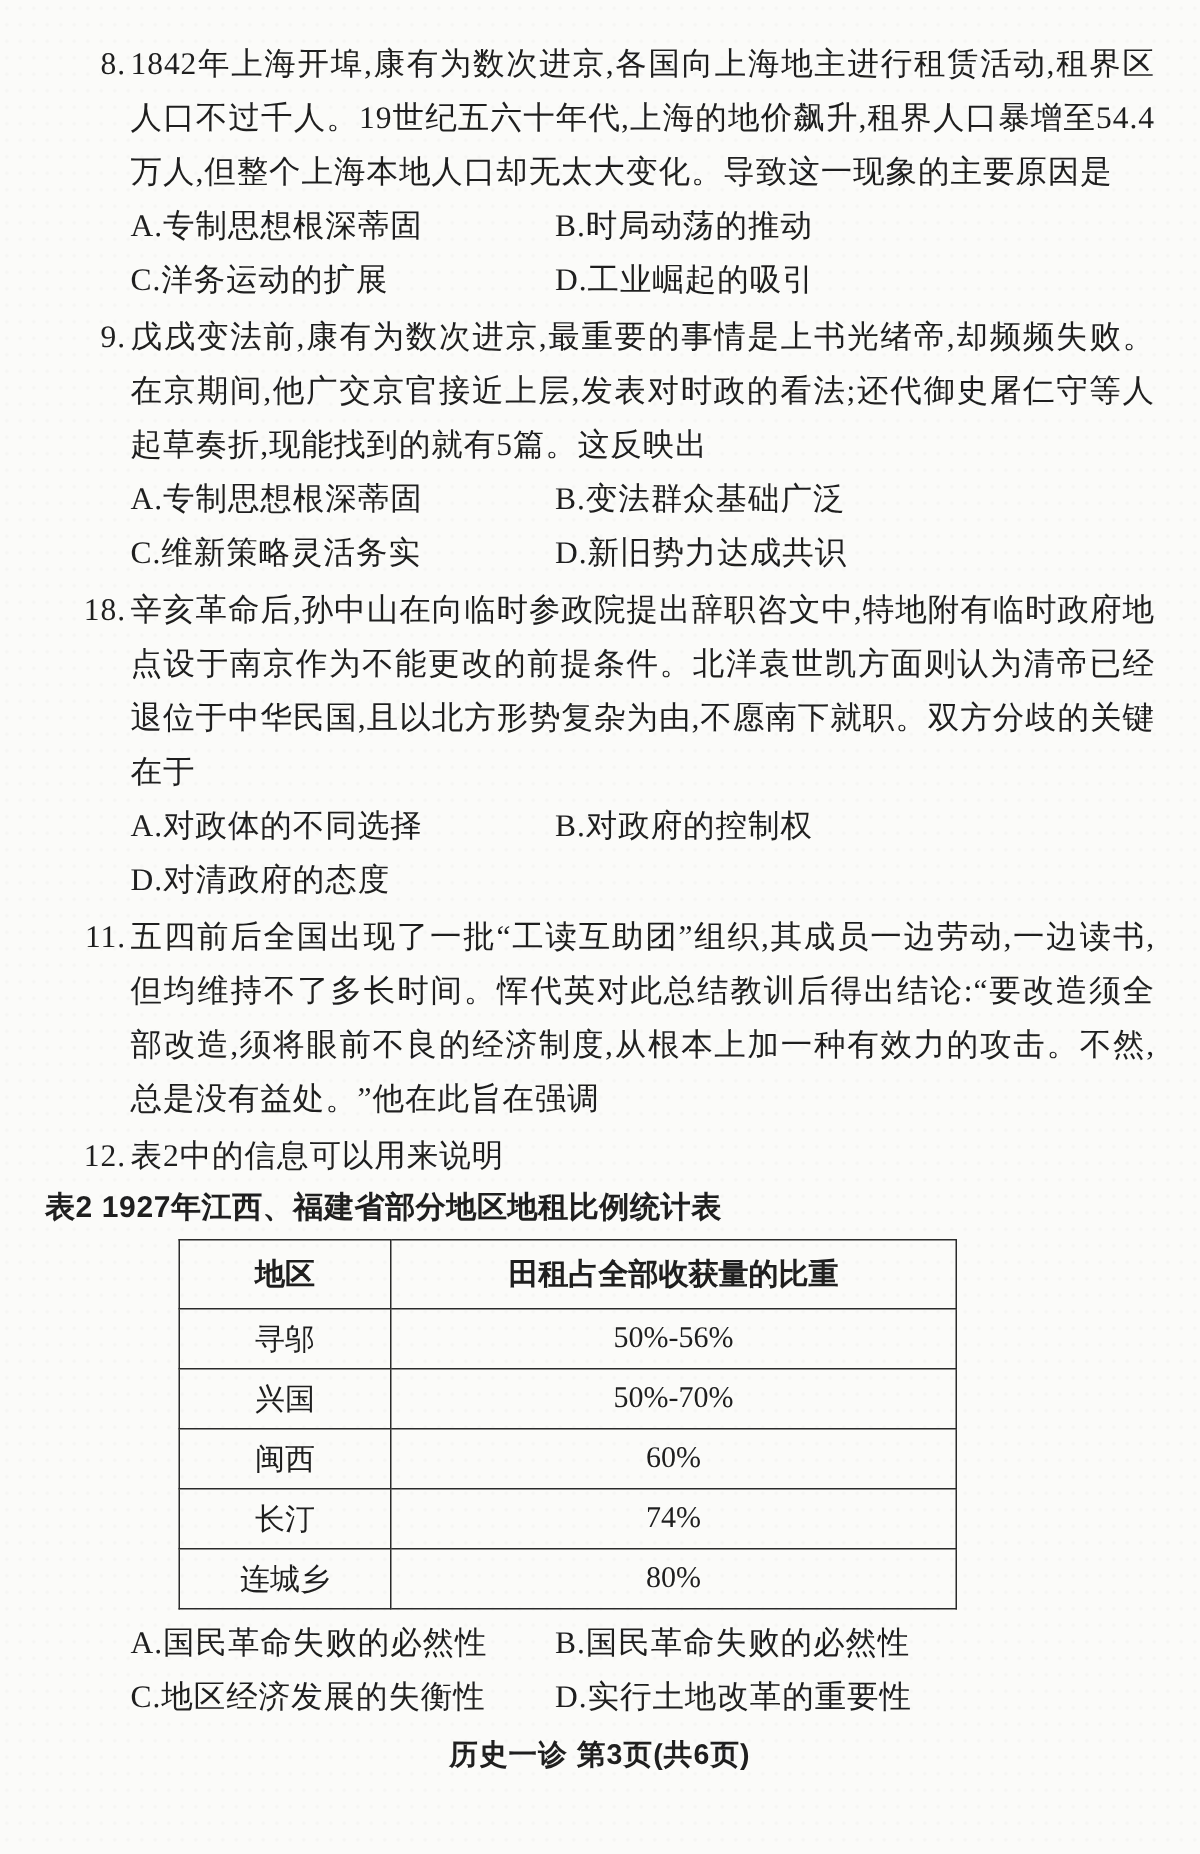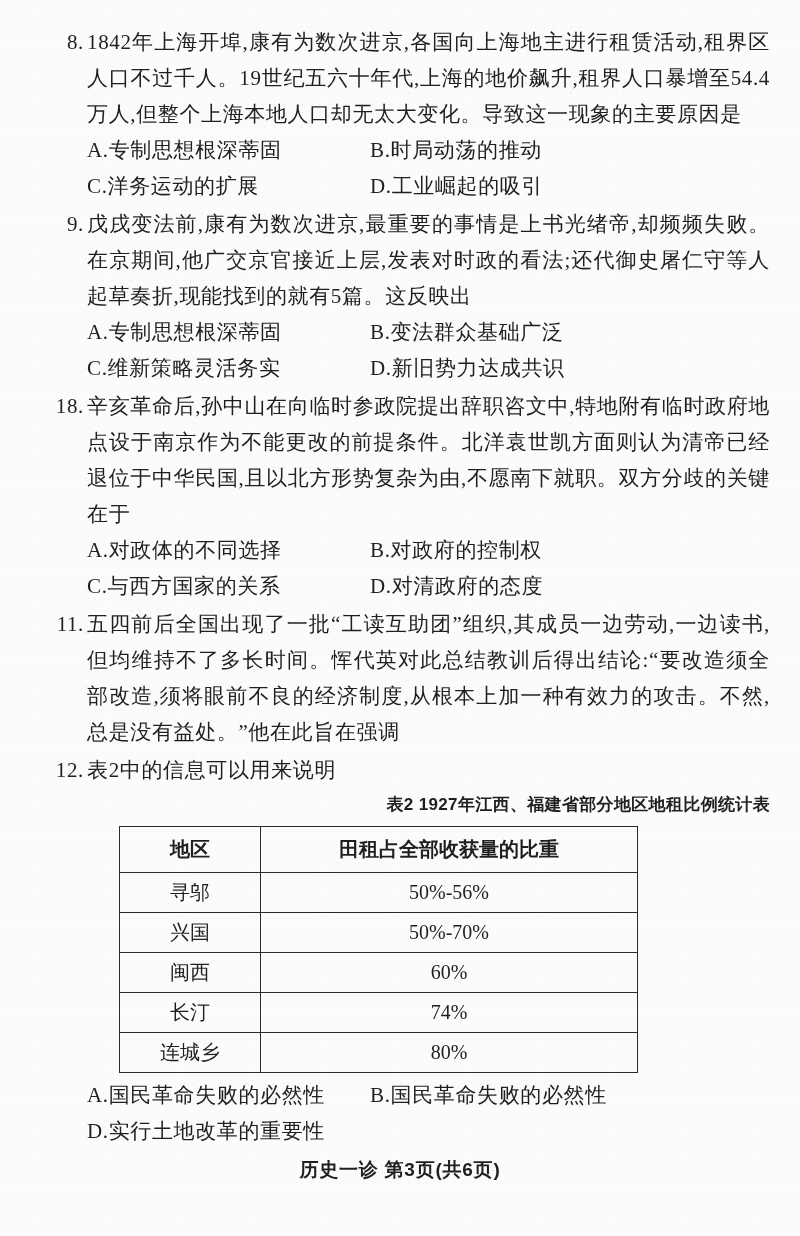--- a/index.html
+++ b/index.html
@@ -54,24 +54,24 @@
   .options-block {
     padding-left: 57px;
     font-size: 21px;
     letter-spacing: 0.03em;
     margin-bottom: 2px;
   }
   .table-wrap {
     margin: 2px 0 4px 0;
   }
   .table-title {
-    text-align: right;
+    text-align: left;
     font-family: "Liberation Sans", "DejaVu Sans", sans-serif;
     font-weight: bold;
-    font-size: 17px;
+    font-size: 20px;
     line-height: 30px;
     margin: 2px 0 6px 0;
     letter-spacing: 0.02em;
   }
   table.rent-table {
     border-collapse: collapse;
     margin-left: 89px;
     width: 519px;
     table-layout: fixed;
   }
@@ -130,21 +130,20 @@
       <span class="option">D.新旧势力达成共识</span>
     </div>
   </section>
 
   <section class="question">
     <span class="q-num">18.</span>
     <p class="stem">辛亥革命后,孙中山在向临时参政院提出辞职咨文中,特地附有临时政府地点设于南京作为不能更改的前提条件。北洋袁世凯方面则认为清帝已经退位于中华民国,且以北方形势复杂为由,不愿南下就职。双方分歧的关键在于</p>
     <div class="options">
       <span class="option">A.对政体的不同选择</span>
       <span class="option">B.对政府的控制权</span>
-      <span class="option">C.与西方国家的关系</span>
       <span class="option">D.对清政府的态度</span>
     </div>
   </section>
 
   <section class="question">
     <span class="q-num">11.</span>
     <p class="stem">五四前后全国出现了一批“工读互助团”组织,其成员一边劳动,一边读书,但均维持不了多长时间。恽代英对此总结教训后得出结论:“要改造须全部改造,须将眼前不良的经济制度,从根本上加一种有效力的攻击。不然,总是没有益处。”他在此旨在强调</p>
   </section>
 
   <section class="question">
@@ -187,19 +186,20 @@
           <td>80%</td>
         </tr>
       </tbody>
     </table>
   </div>
 
   <div class="options-block">
     <div class="options">
       <span class="option">A.国民革命失败的必然性</span>
       <span class="option">B.国民革命失败的必然性</span>
+      <span class="option">C.地区经济发展的失衡性</span>
       <span class="option">D.实行土地改革的重要性</span>
     </div>
   </div>
 
   <div class="footer">历史一诊  第3页(共6页)</div>
 
 </div>
 
 </body></html>

